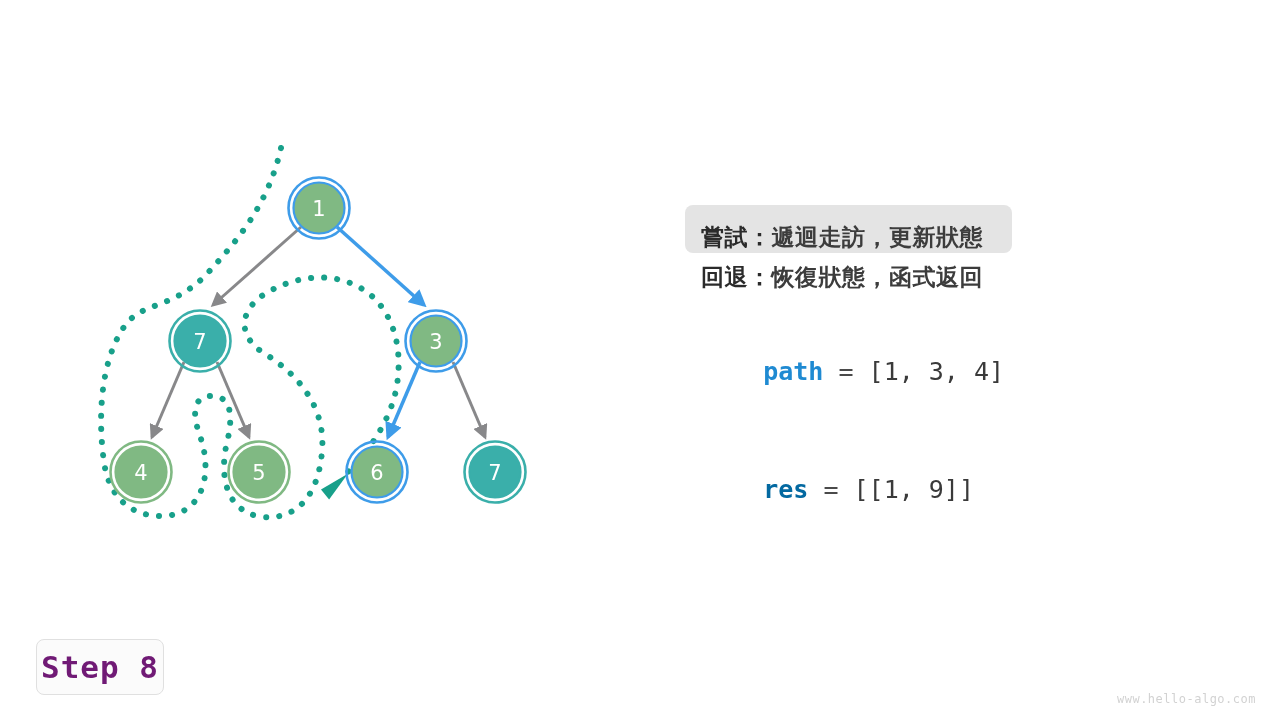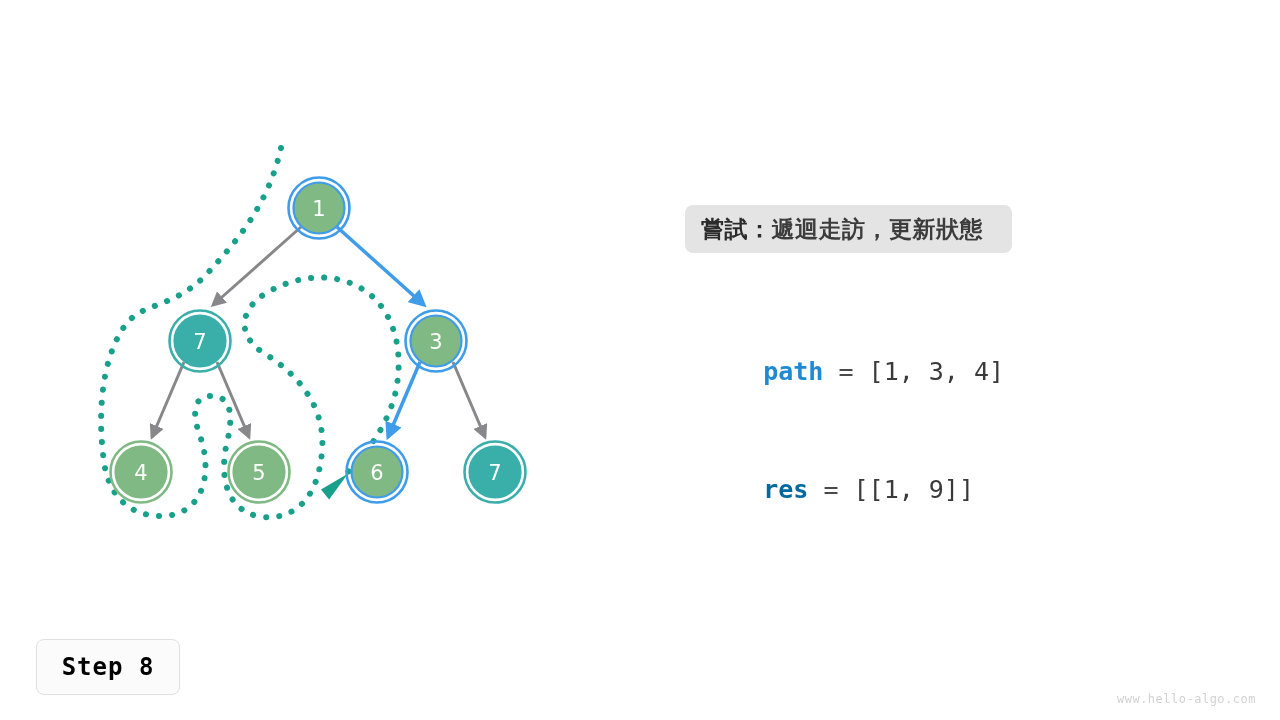--- a/index.html
+++ b/index.html
@@ -51,20 +51,21 @@
     box-sizing: border-box;
     font-size: 23px;
     color: #3c3c3c;
     white-space: nowrap;
     letter-spacing: 0.5px;
   }
   .hint-row.highlight {
     background: #e4e4e4;
     border-radius: 8px;
     width: 327px;
+    align-items: flex-end;
   }
   .hint-key {
     font-weight: bold;
     color: #2b2b2b;
   }
   .hint-val {
     font-weight: bold;
     color: #3c3c3c;
   }
 
@@ -92,33 +93,33 @@
     color: #3a3a3a;
   }
   #line-path { top: 328px; }
   #line-res  { top: 446px; }
 
   
   .step-badge {
     position: absolute;
     left: 36px;
     top: 639px;
-    width: 144px;
+    width: 128px;
     height: 56px;
     box-sizing: border-box;
     border: 1px solid #e0e0e0;
     border-radius: 8px;
     background: #fbfbfb;
     display: flex;
     align-items: center;
     justify-content: center;
     font-family: "DejaVu Sans Mono", monospace;
-    font-size: 24px;
-    font-weight: bold;
-    color: #000000;
+    font-size: 31px;
+    font-weight: bold;
+    color: #701a75;
     letter-spacing: 1px;
   }
 
   
   .watermark {
     position: absolute;
     right: 24px;
     bottom: 14px;
     font-family: "DejaVu Sans Mono", monospace;
     font-size: 12px;
@@ -216,20 +217,24 @@
     </g>
   </svg>
 
   <div class="panel">
 
     <div class="hint-row highlight">
       <span class="hint-key">嘗試：</span>
       <span class="hint-val">遞迴走訪，更新狀態</span>
     </div>
 
+    <div class="hint-row">
+      <span class="hint-key">回退：</span>
+      <span class="hint-val">恢復狀態，函式返回</span>
+    </div>
 
   </div>
 
   <div class="code-line" id="line-path">
     <span class="var-path">path</span><span class="op"> = </span><span class="val">[1, 3, 4]</span>
   </div>
 
   <div class="code-line" id="line-res">
     <span class="var-res">res</span><span class="op"> = </span><span class="val">[[1, 9]]</span>
   </div>

